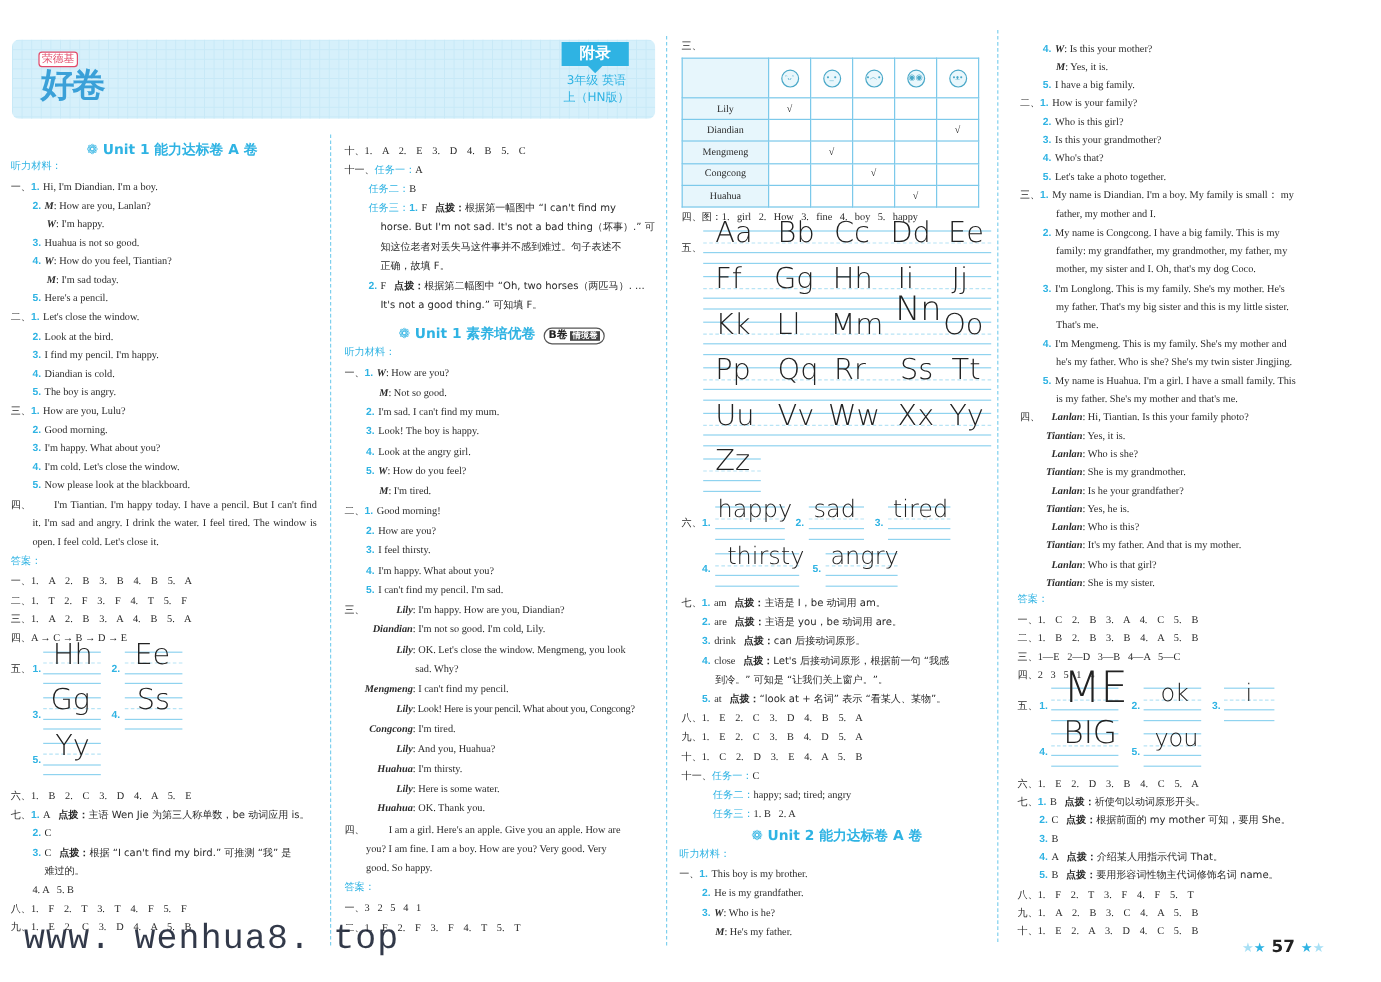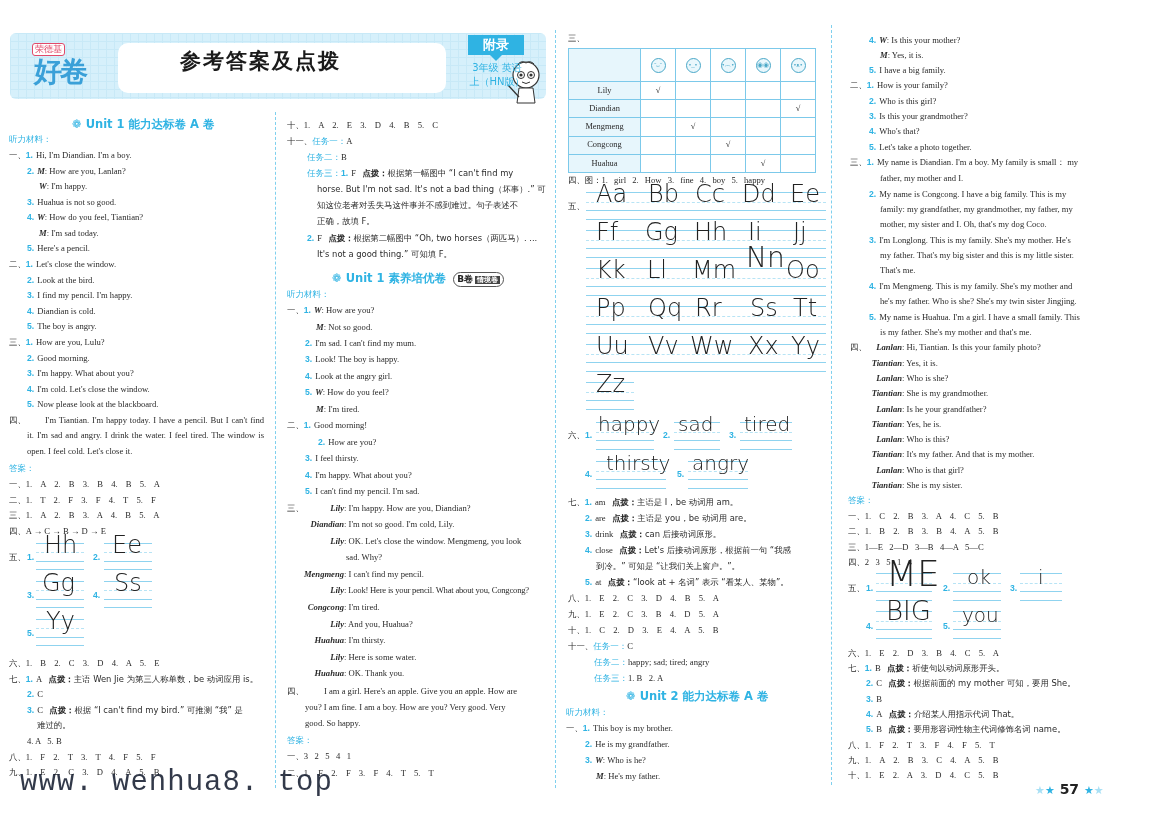--- a/index.html
+++ b/index.html
@@ -41,34 +41,20 @@
 .vbar{position:absolute;left:831px;top:25px;height:760px;border-left:1px dashed #7fd0ee}
 </style>
 </head>
 <body>
 
 <div class="header">
   <div class="logo">
     <span class="brand">荣德基</span>
     <span class="haojuan">好卷</span>
   </div>
-  <div class="titlebox">
-    <span class="title">参考答案及点拨</span>
-    <svg class="mascot" viewBox="0 0 40 48">
-      <ellipse cx="20" cy="16" rx="13" ry="13" fill="#fff" stroke="#333" stroke-width="1.2"></ellipse>
-      <circle cx="15" cy="16" r="3.5" fill="#fff" stroke="#333"></circle>
-        <circle cx="15" cy="16" r="1.6" fill="#333"></circle>
-      <circle cx="25" cy="16" r="3.5" fill="#fff" stroke="#333"></circle>
-        <circle cx="25" cy="16" r="1.6" fill="#333"></circle>
-      <path d="M16 23 Q20 26 24 23" fill="none" stroke="#333"></path>
-      <path d="M13 29 L27 29 L29 44 L11 44 Z" fill="#fff" stroke="#333"></path>
-      <line x1="2" y1="26" x2="13" y2="38" stroke="#333" stroke-width="1.3"></line>
-      <path d="M12 5 Q16 1 20 4 Q24 1 28 5" fill="none" stroke="#333"></path>
-    </svg>
-  </div>
   <div class="appendix">附录</div>
   <div class="grade">
     <div>3年级 英语</div>
     <div>上（HN版）</div>
   </div>
 </div>
 
 <div class="vdiv" style="left:275px"></div>
 <div class="vdiv" style="left:555px;top:30px"></div>
 <div class="vbar"></div>
@@ -154,21 +140,21 @@
 
   <div class="line" style="left:287px;top:303px"><span class="cn">一、</span><span class="num">1.</span><span class="sp">W</span><span>: How are you?</span></div>
   <div class="line" style="left:316px;top:320px"><span class="sp">M</span><span>: Not so good.</span></div>
   <div class="line" style="left:305px;top:336px"><span class="num">2.</span><span>I'm sad. I can't find my mum.</span></div>
   <div class="line" style="left:305px;top:352px"><span class="num">3.</span><span>Look! The boy is happy.</span></div>
   <div class="line" style="left:305px;top:369px"><span class="num">4.</span><span>Look at the angry girl.</span></div>
   <div class="line" style="left:305px;top:385px"><span class="num">5.</span><span class="sp">W</span><span>: How do you feel?</span></div>
   <div class="line" style="left:316px;top:402px"><span class="sp">M</span><span>: I'm tired.</span></div>
 
   <div class="line" style="left:287px;top:418px"><span class="cn">二、</span><span class="num">1.</span><span>Good morning!</span></div>
-  <div class="line" style="left:318px;top:435px"><span class="num">2.</span><span>How are you?</span></div>
+  <div class="line" style="left:305px;top:435px"><span class="num">2.</span><span>How are you?</span></div>
   <div class="line" style="left:305px;top:451px"><span class="num">3.</span><span>I feel thirsty.</span></div>
   <div class="line" style="left:305px;top:468px"><span class="num">4.</span><span>I'm happy. What about you?</span></div>
   <div class="line" style="left:305px;top:484px"><span class="num">5.</span><span>I can't find my pencil. I'm sad.</span></div>
 
   <div class="line cn" style="left:287px;top:501px">三、</div>
   <div>
     <div class="line" style="left:296px;width:48px;top:501px;text-align:right"><span class="sp">Lily</span></div>
       <div class="line" style="left:344px;top:501px">: I'm happy. How are you, Diandian?</div>
     <div class="line" style="left:296px;width:48px;top:517px;text-align:right"><span class="sp">Diandian</span></div>
       <div class="line" style="left:344px;top:517px">: I'm not so good. I'm cold, Lily.</div>

